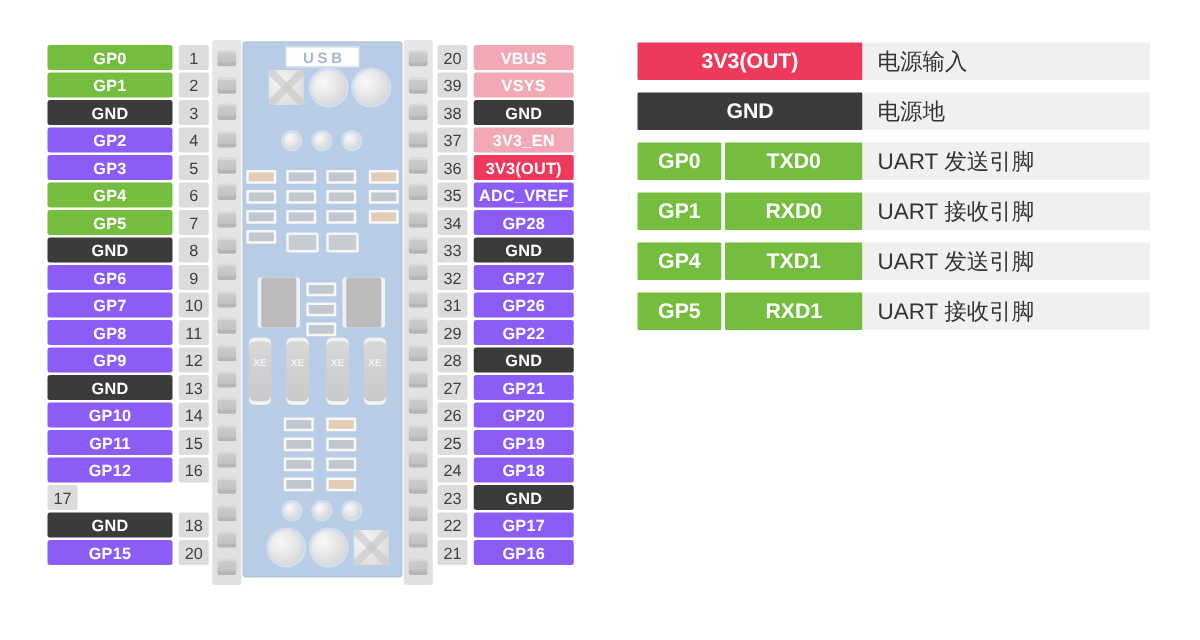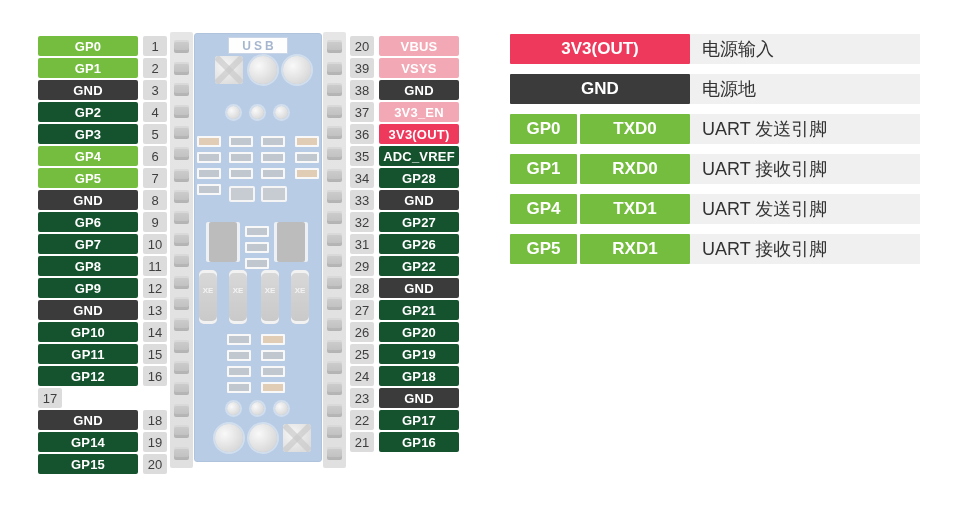--- a/index.html
+++ b/index.html
@@ -21,21 +21,21 @@
   }
   #right-pins .pin-label { width: 80px; }
   .pin-num {
     width: 24px; background: #dcdcdc; color: #3f3f3f; border-radius: 2px;
     font-size: 13px; font-weight: 500;
     display: flex; align-items: center; justify-content: center;
   }
 
   
   .t-active-gpio  { background: #74bd3e; }
-  .t-gpio         { background: #14532d; }
+  .t-gpio         { background: #8b5cf6; }
   .t-ground       { background: #3b3b3b; }
   .t-power        { background: #f3a8b5; }
   .t-active-power { background: #ee395c; }
 
   
   #board {
     position: absolute; left: 170px; top: 30px; width: 176px; height: 442px;
     border-radius: 4px;
   }
   #board::after {
@@ -189,24 +189,20 @@
       <div class="pin-row">
         <div class="pin-label t-gpio">GP12</div>
         <div class="pin-num">16</div>
       </div>
       <div class="pin-row">
         <div class="pin-num">17</div>
       </div>
       <div class="pin-row">
         <div class="pin-label t-ground">GND</div>
         <div class="pin-num">18</div>
-      </div>
-      <div class="pin-row">
-        <div class="pin-label t-gpio">GP14</div>
-        <div class="pin-num">19</div>
       </div>
       <div class="pin-row">
         <div class="pin-label t-gpio">GP15</div>
         <div class="pin-num">20</div>
       </div>
     </div>
 
   <div id="board">
     <div class="strip left" id="strip-left">
         <div class="bump"></div>

